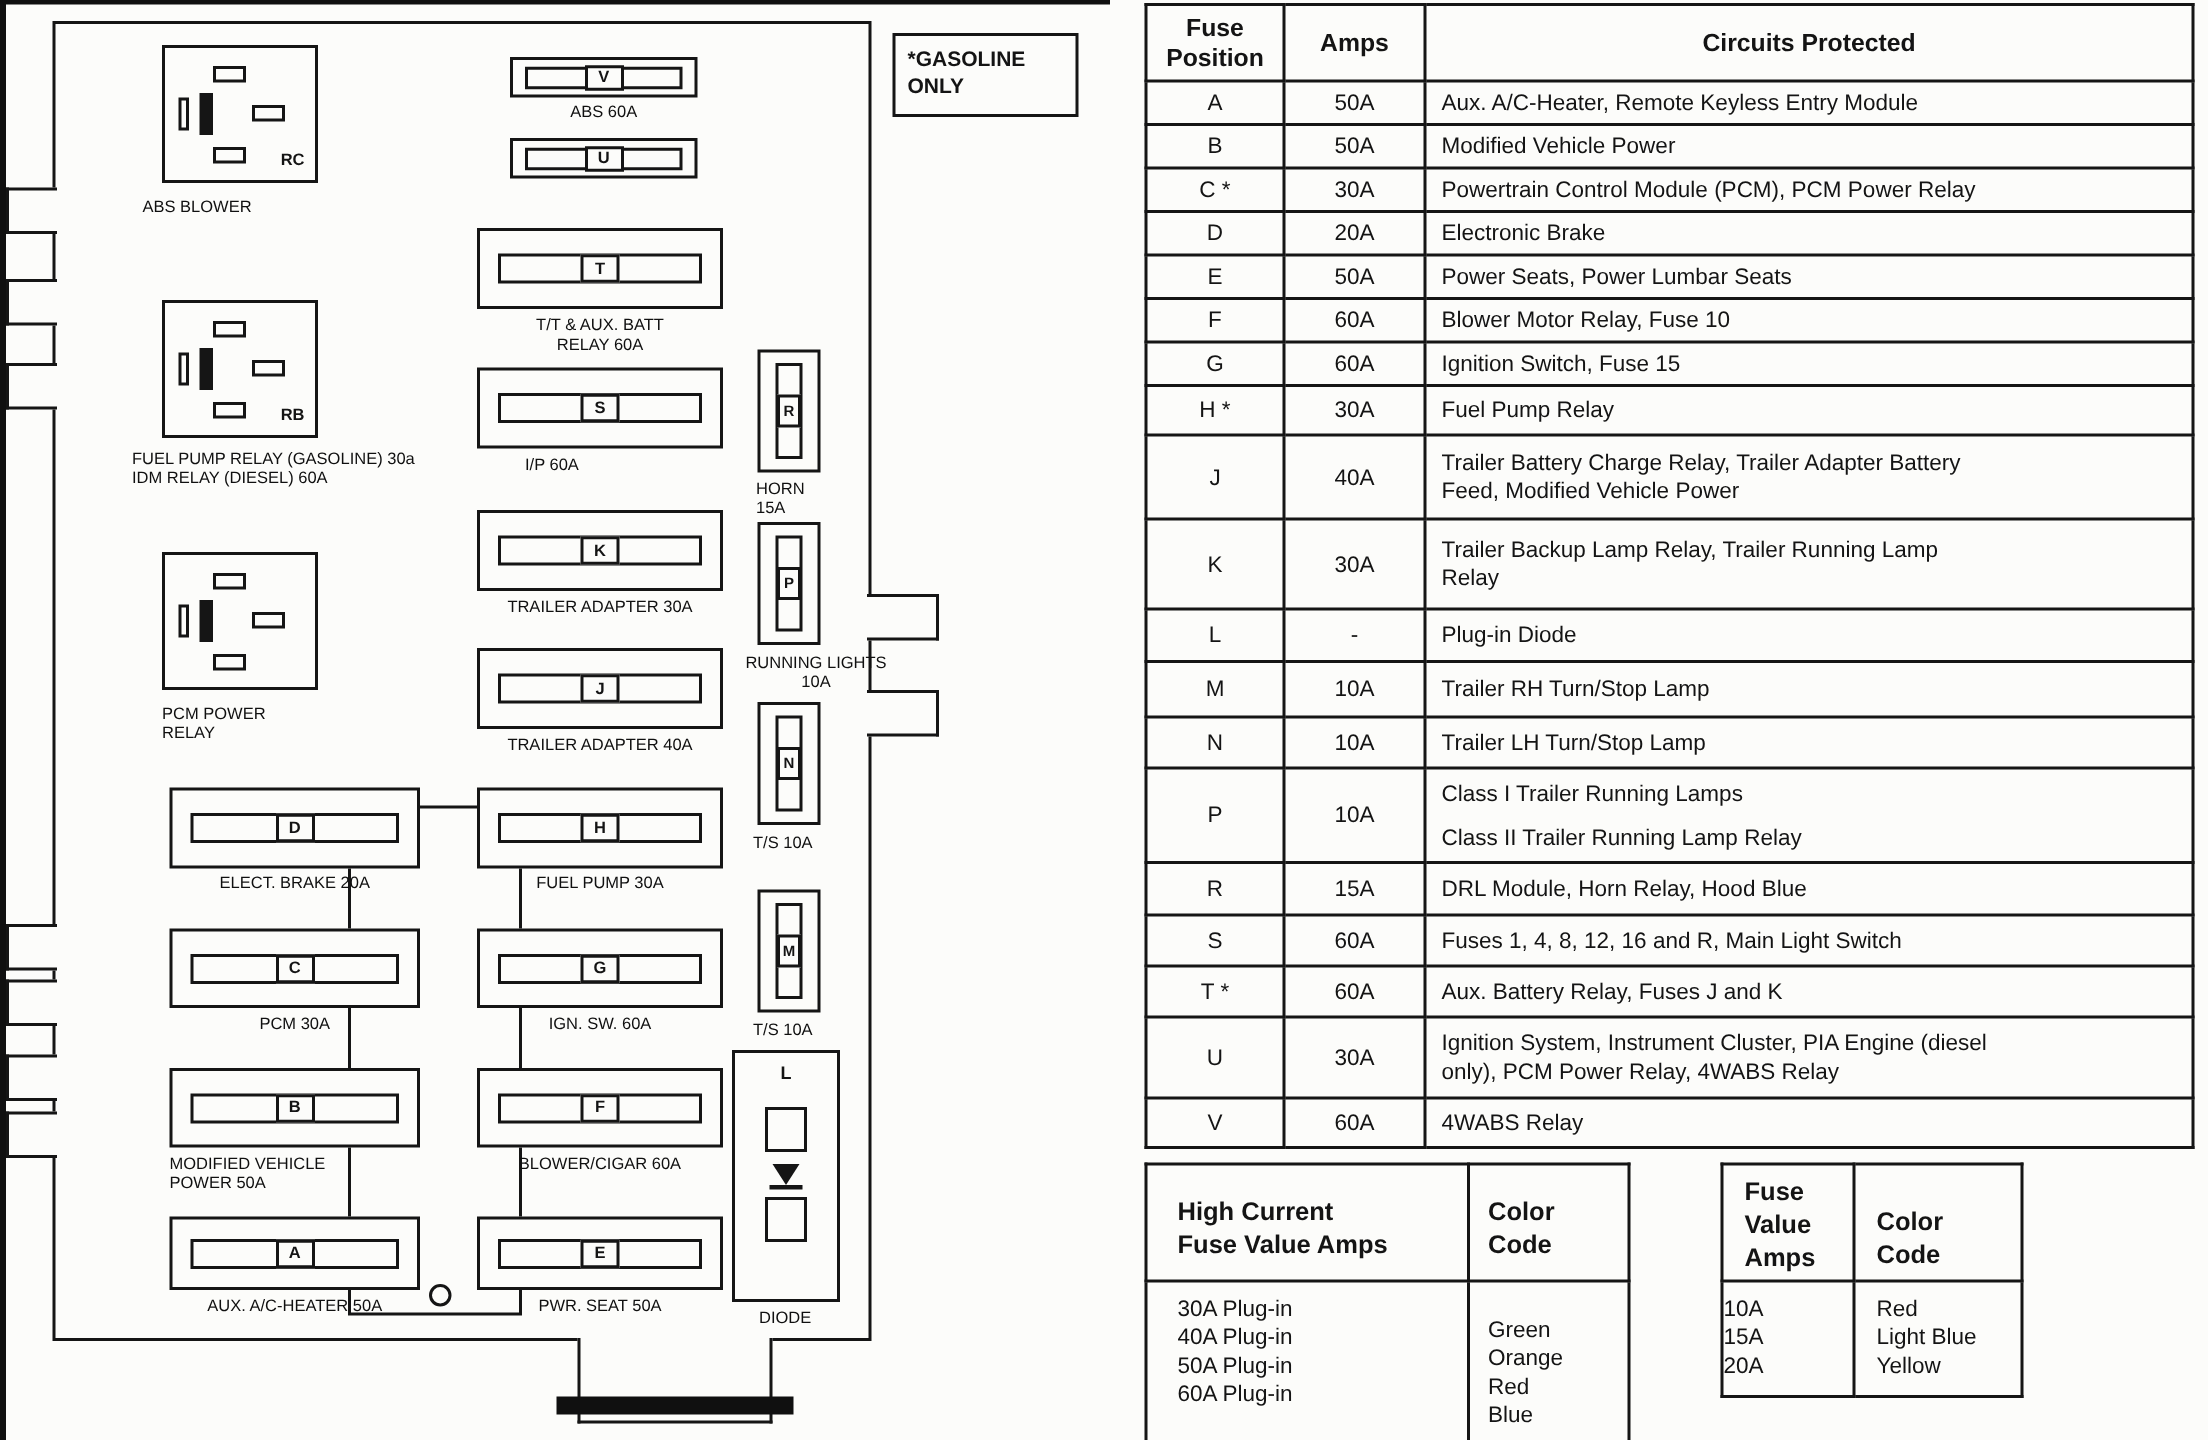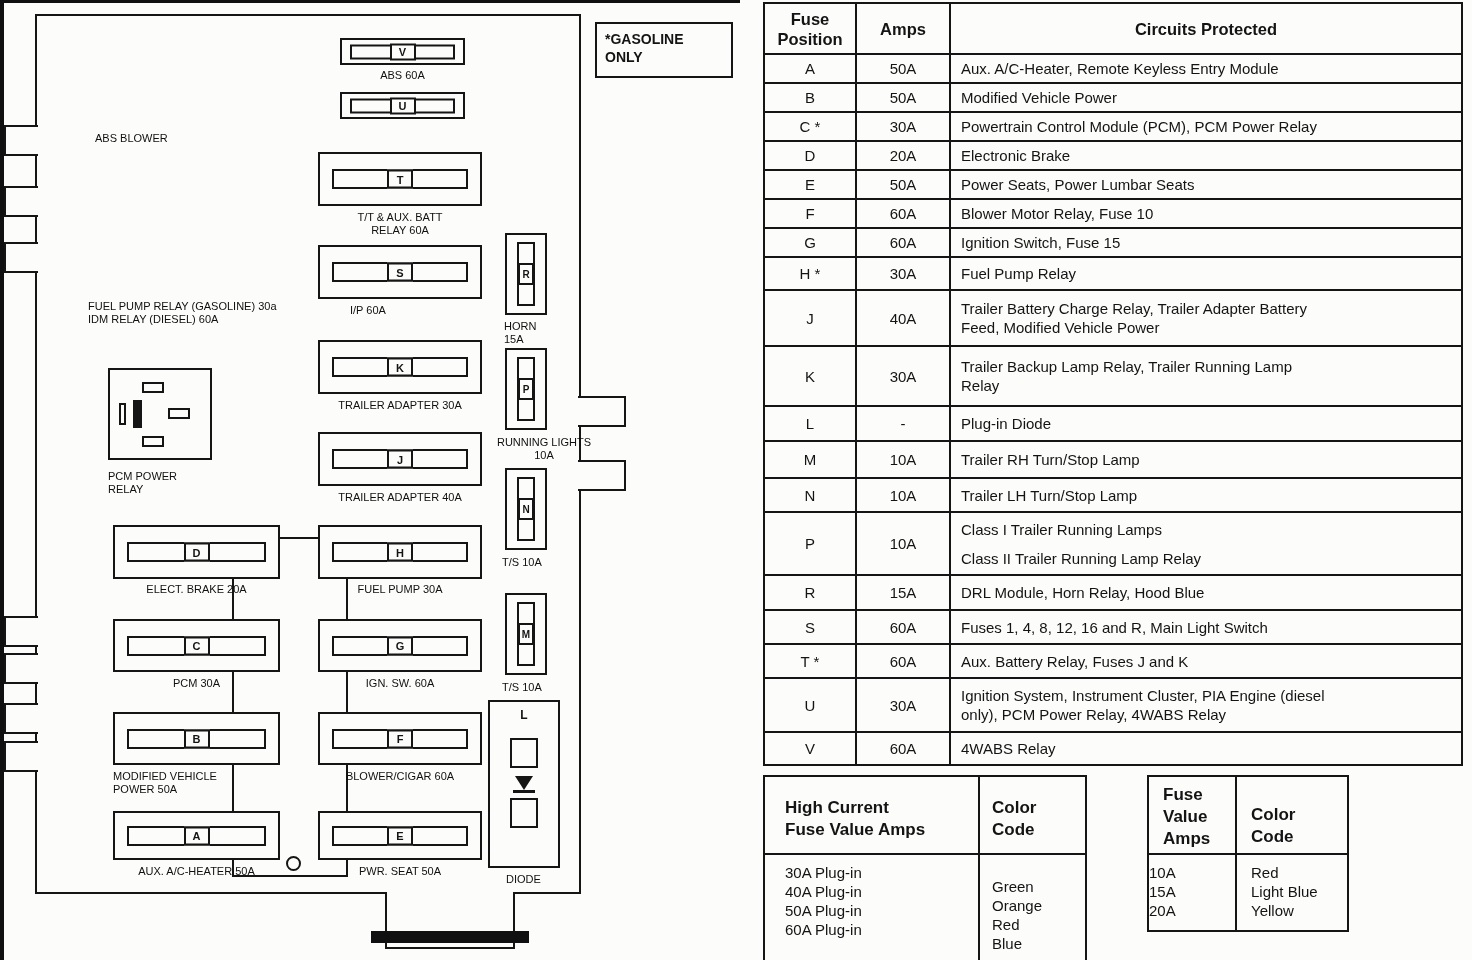--- a/index.html
+++ b/index.html
@@ -28,21 +28,21 @@
 
   .tab-left{position:absolute;border:2.5px solid #151515;border-right:none;background:#fcfcfa;left:4px;width:34px;height:31px;z-index:4}
   .tab-right{position:absolute;border:2.5px solid #151515;border-left:none;background:#fcfcfa;left:578px;width:48px;height:31px;z-index:4}
 
   .diode{position:absolute;left:488px;top:700px;width:72px;height:168px;border:2px solid #151515;background:#fcfcfa;z-index:3}
   .diode .dl{position:absolute;top:6px;left:50%;transform:translateX(-50%);font-weight:bold;font-size:12px}
   .diode .plug{position:absolute;left:50%;transform:translateX(-50%);width:28px;height:30px;border:2px solid #151515}
   .diode .tri{position:absolute;left:50%;transform:translateX(-50%);top:74px;width:0;height:0;border-left:9px solid transparent;border-right:9px solid transparent;border-top:14px solid #151515}
   .diode .dline{position:absolute;left:50%;transform:translateX(-50%);top:88px;width:22px;height:3px;background:#151515}
 
-  .gas-box{position:absolute;left:595px;top:22px;width:138px;height:56px;border:2.5px solid #151515;padding:6px 0 0 8px;font-weight:bold;font-size:14px;line-height:18px;z-index:3}
+  .gas-box{position:absolute;left:595px;top:22px;width:124px;height:56px;border:2.5px solid #151515;padding:6px 0 0 8px;font-weight:bold;font-size:14px;line-height:18px;z-index:3}
   .gas-box .line{display:block}
 
   
   .main-table{position:absolute;left:763px;top:2px;border-collapse:collapse;table-layout:fixed;width:698px;font-size:15px;z-index:5;background:#fcfcfa}
   .main-table th,.main-table td{border:2px solid #151515}
   .main-table thead th{height:51px;font-size:16.5px;font-weight:bold;text-align:center;vertical-align:middle;line-height:20px}
   .main-table .col-pos{width:92px}
   .main-table .col-amps{width:94px}
   .main-table .col-circ{width:512px}
   .cell-pos{text-align:center}
@@ -89,22 +89,38 @@
   <div class="abs" style="left:371px;top:931px;width:158px;height:12px;background:#101010;z-index:3"></div>
 
   <div class="abs" style="left:232px;top:537px;width:116px;height:340px;border:2px solid #151515;z-index:2"></div>
   <div class="abs" style="left:286px;top:856px;width:15px;height:15px;border:2.5px solid #151515;border-radius:50%;background:#fcfcfa;z-index:4"></div>
 
   <div class="gas-box">
     <span class="line">*GASOLINE</span>
     <span class="line">ONLY</span>
   </div>
 
+  <div class="relay" style="left:108px;top:30px">
+    <div class="rp" style="left:32px;top:12px;width:22px;height:11px"></div>
+    <div class="rp" style="left:9px;top:33px;width:7px;height:22px"></div>
+    <div class="rp solid" style="left:23px;top:30px;width:9px;height:28px"></div>
+    <div class="rp" style="left:58px;top:38px;width:22px;height:11px"></div>
+    <div class="rp" style="left:32px;top:66px;width:22px;height:11px"></div>
+    <div class="rcode">RC</div>
+  </div>
   <div class="caption" style="left:95px;top:132px">ABS BLOWER</div>
 
+  <div class="relay" style="left:108px;top:200px">
+    <div class="rp" style="left:32px;top:12px;width:22px;height:11px"></div>
+    <div class="rp" style="left:9px;top:33px;width:7px;height:22px"></div>
+    <div class="rp solid" style="left:23px;top:30px;width:9px;height:28px"></div>
+    <div class="rp" style="left:58px;top:38px;width:22px;height:11px"></div>
+    <div class="rp" style="left:32px;top:66px;width:22px;height:11px"></div>
+    <div class="rcode">RB</div>
+  </div>
   <div class="caption" style="left:88px;top:300px">
     <span class="line">FUEL PUMP RELAY (GASOLINE) 30a</span>
     <span class="line">IDM RELAY (DIESEL) 60A</span>
   </div>
 
   <div class="relay" style="left:108px;top:368px">
     <div class="rp" style="left:32px;top:12px;width:22px;height:11px"></div>
     <div class="rp" style="left:9px;top:33px;width:7px;height:22px"></div>
     <div class="rp solid" style="left:23px;top:30px;width:9px;height:28px"></div>
     <div class="rp" style="left:58px;top:38px;width:22px;height:11px"></div>

